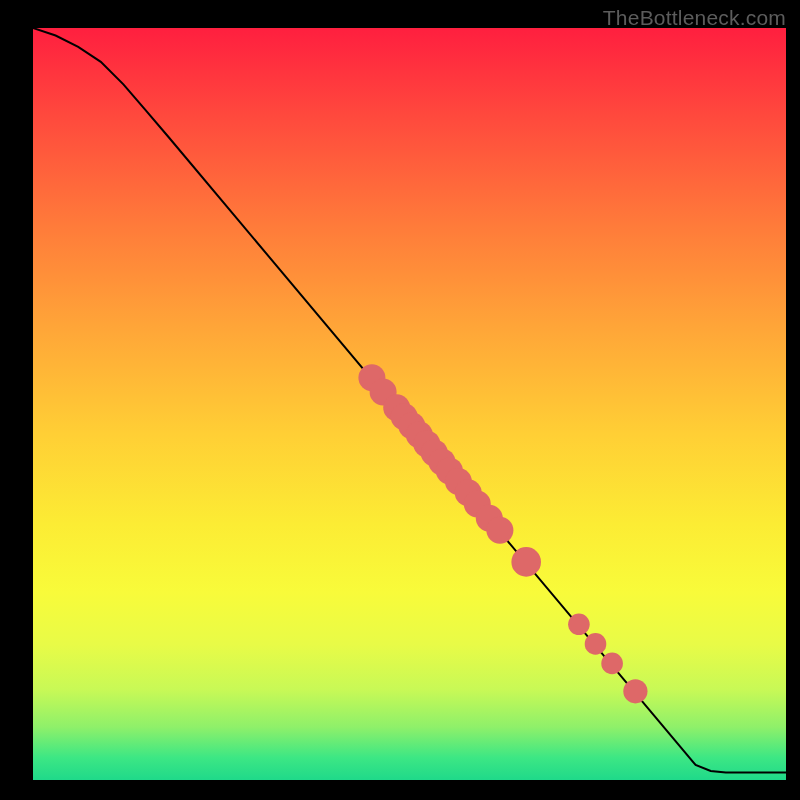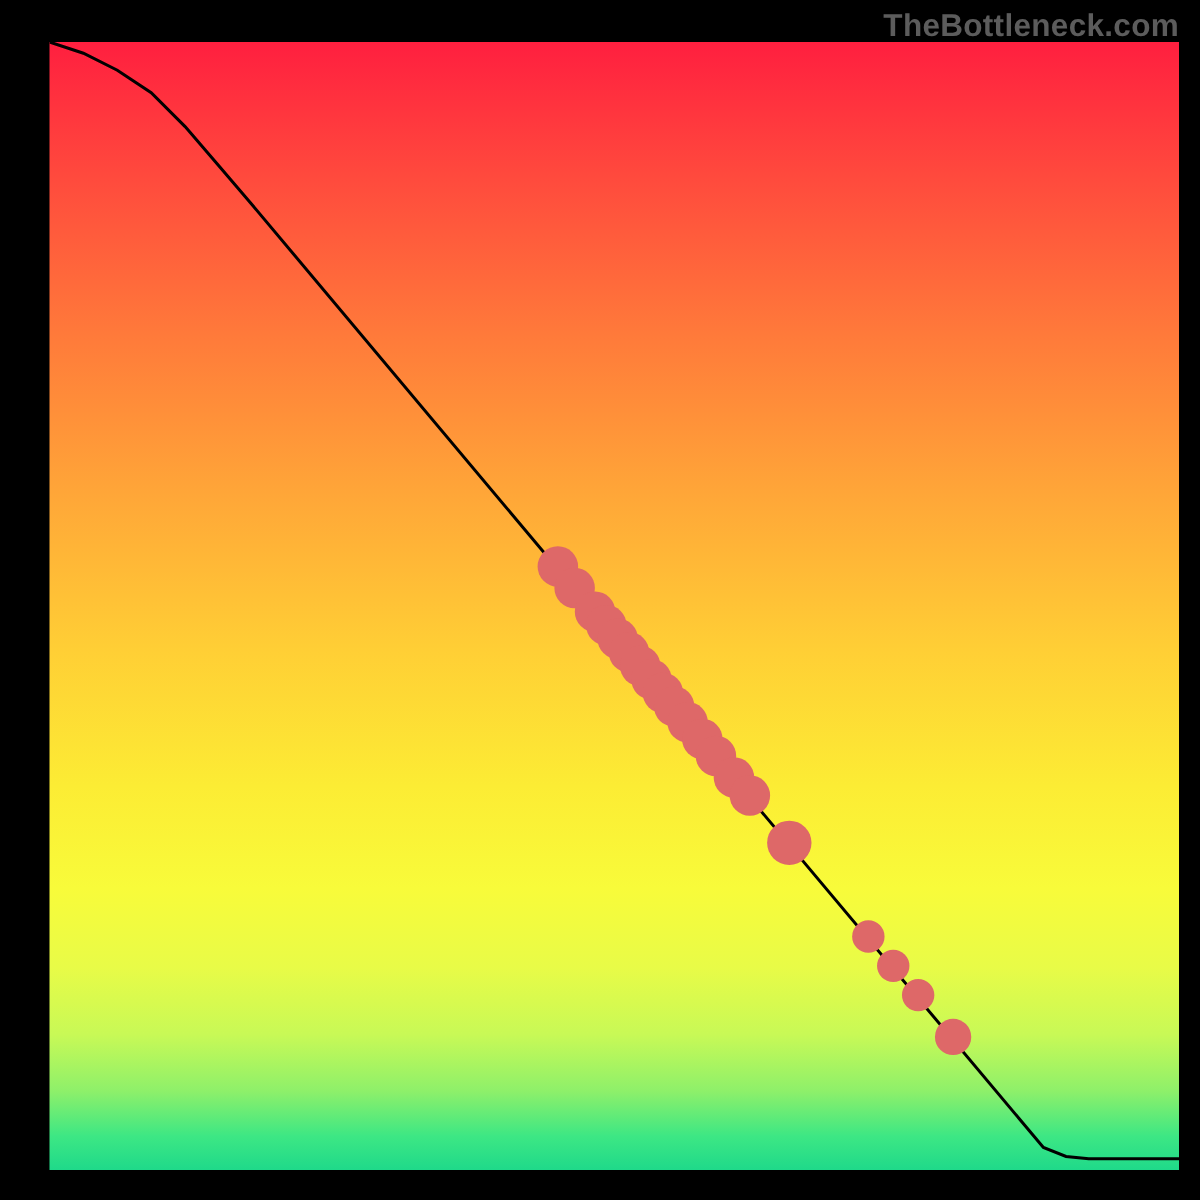--- a/index.html
+++ b/index.html
@@ -41,21 +41,21 @@
       #3de784 97%,
       #1fd98a 100%
     );
   }
   .watermark {
     position: absolute;
     top: 6px;
     right: 14px;
     color: #5c5c5c;
     font-size: 21px;
-    font-weight: 700;
+    font-weight: 400;
     letter-spacing: 0.2px;
     user-select: none;
   }
   svg.curve {
     position: absolute;
     left: 0;
     top: 0;
     width: 753px;
     height: 752px;
   }

